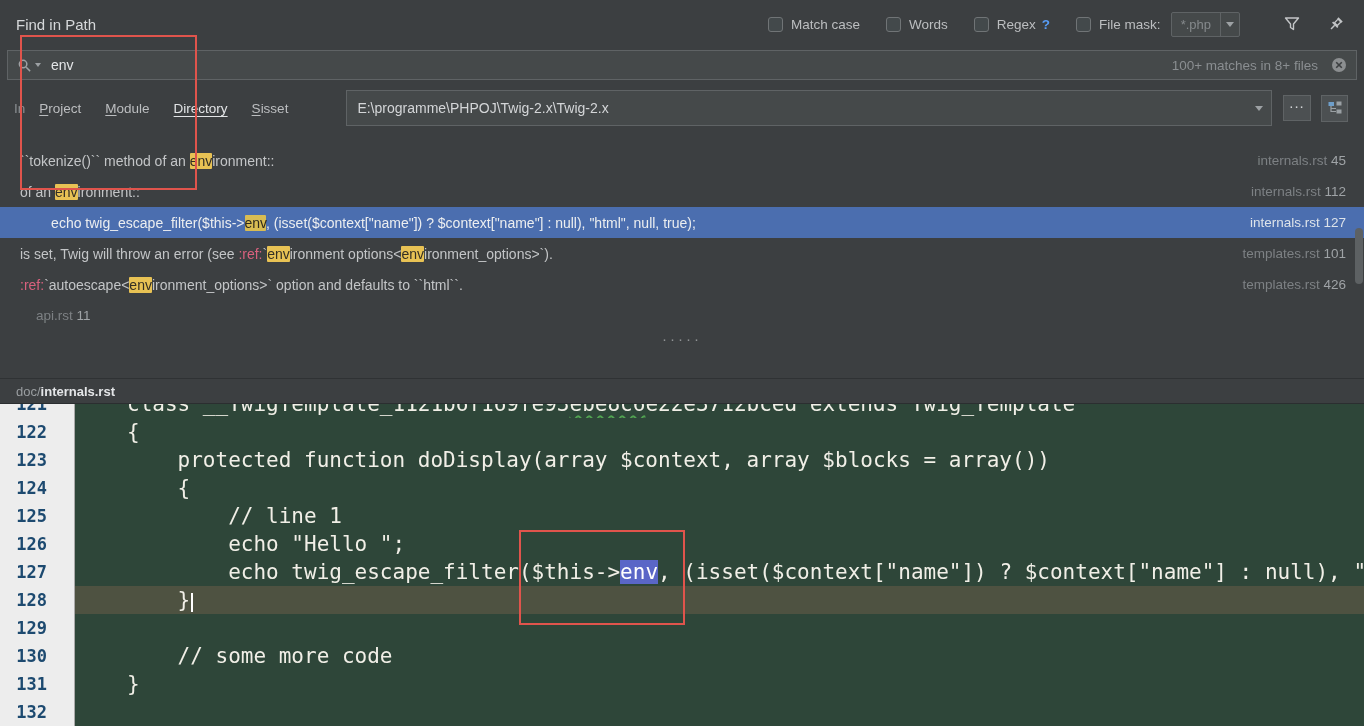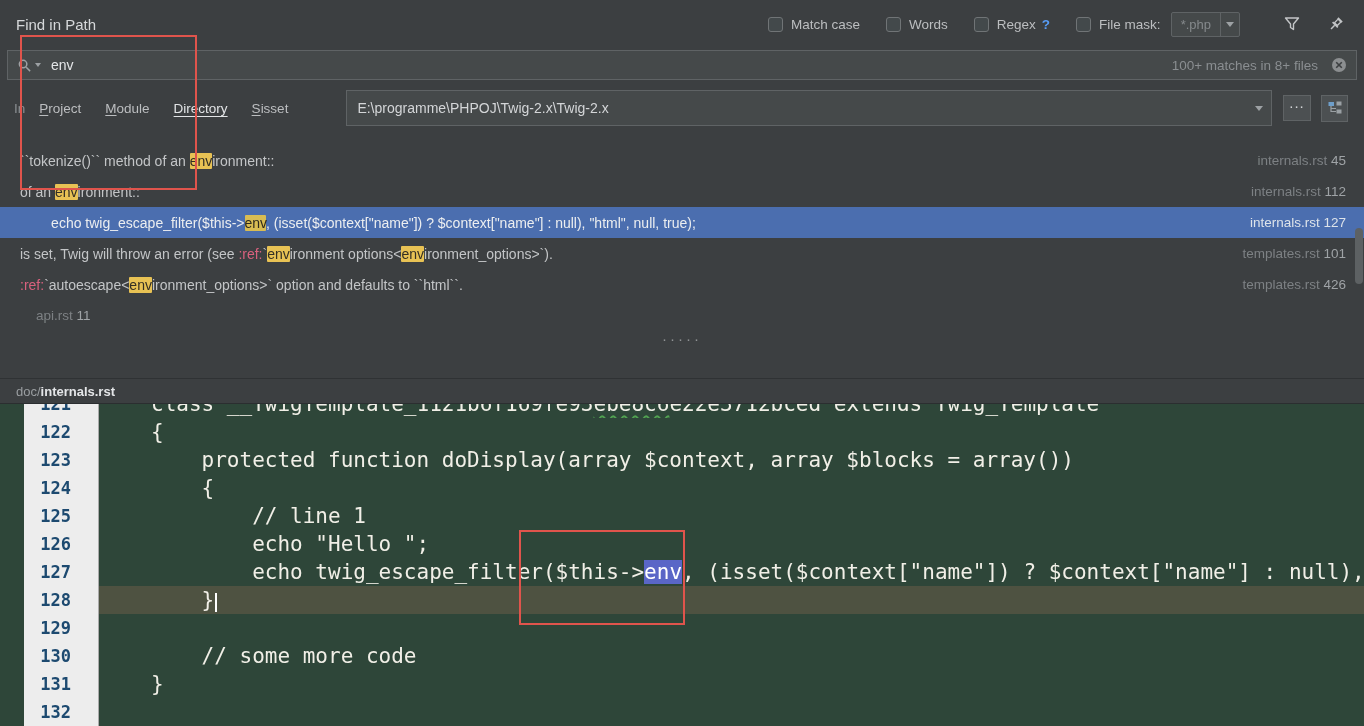--- a/index.html
+++ b/index.html
@@ -68,21 +68,21 @@
   .v-thumb{position:absolute;right:1px;top:83px;width:8px;height:56px;background:#5d6163;border-radius:4px;}
   .grip{height:16px;display:flex;align-items:center;justify-content:center;color:#909395;font-size:15px;letter-spacing:3px;line-height:6px;}
 
   
   .preview-header{position:absolute;top:378px;left:0;right:0;height:26px;background:var(--bg);border-top:1px solid #2f3234;border-bottom:1px solid #2b2e30;display:flex;align-items:center;padding-left:16px;font-size:13px;}
   .crumb-dir{color:#9a9ea1;}
   .crumb-file{color:#e4e6e8;font-weight:bold;}
 
   
   .editor{position:absolute;top:404px;left:0;right:0;bottom:0;background:var(--editor-background);overflow:hidden;}
-  .lines{margin-top:-14px;margin-left:24px;}
+  .lines{margin-top:-14px;}
   .code-line{display:flex;height:28px;}
   .gutter-cell{flex:none;width:75px;background:#ededed;border-right:1px solid #aaaaaa;color:#1d4a70;font:bold 17px "DejaVu Sans Mono",monospace;line-height:28px;text-align:right;padding-right:27px;}
   .code-cell{flex:1;font:normal 21px "DejaVu Sans Mono",monospace;line-height:28px;color:#f1efe7;white-space:pre;overflow:hidden;padding-left:52px;}
   .code-line.current .code-cell{background:var(--current-line);}
   .code-sel{background:var(--code-selection);color:#ffffff;}
   .squiggle{text-decoration-line:underline;text-decoration-style:wavy;text-decoration-color:#51a351;text-decoration-thickness:2px;text-underline-offset:4px;}
   .caret{display:inline-block;width:2px;height:19px;background:#ffffff;vertical-align:text-bottom;margin-left:1px;}
 
   
   .annotation{position:absolute;border:2px solid var(--annotation-red);z-index:60;pointer-events:none;}

